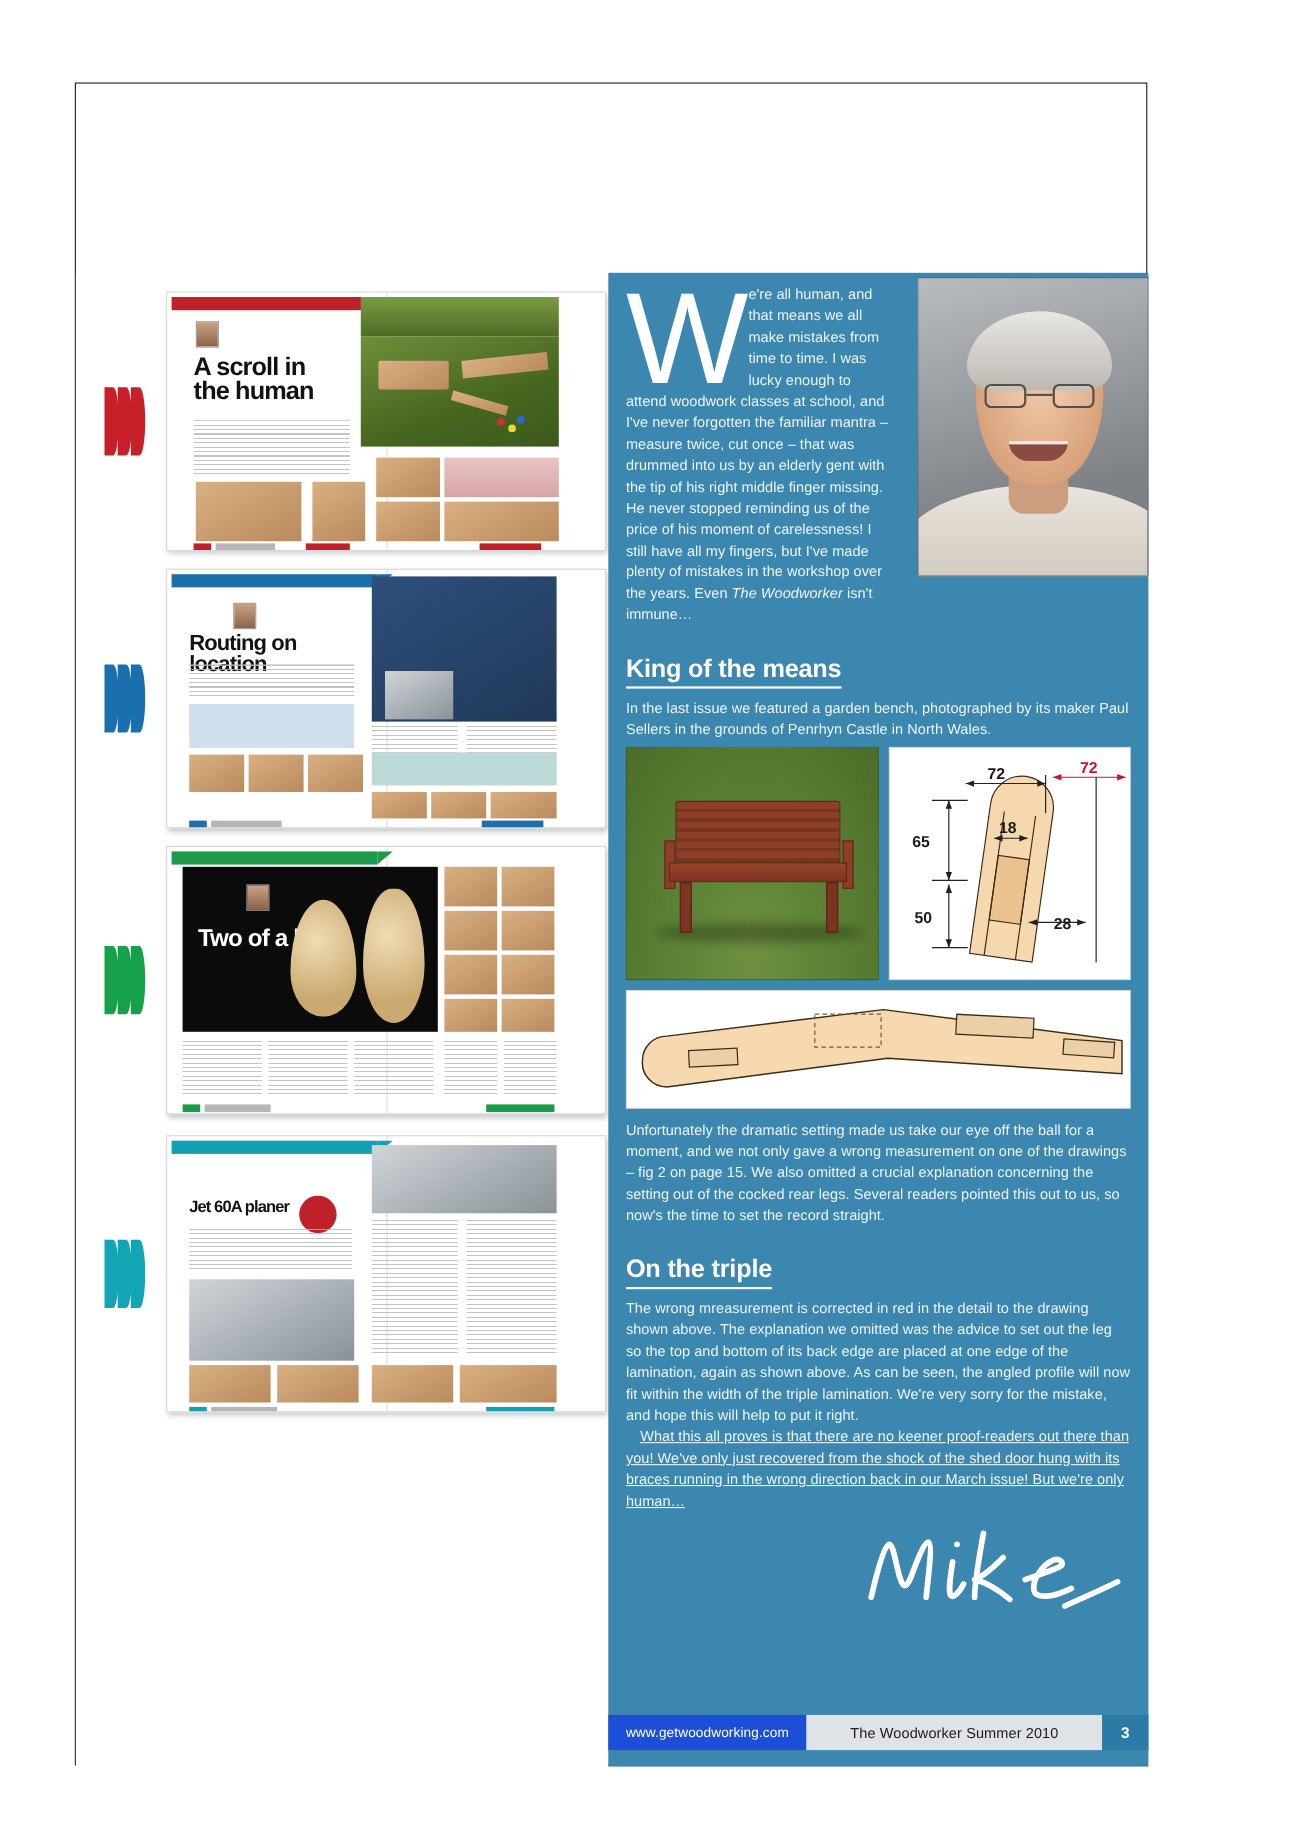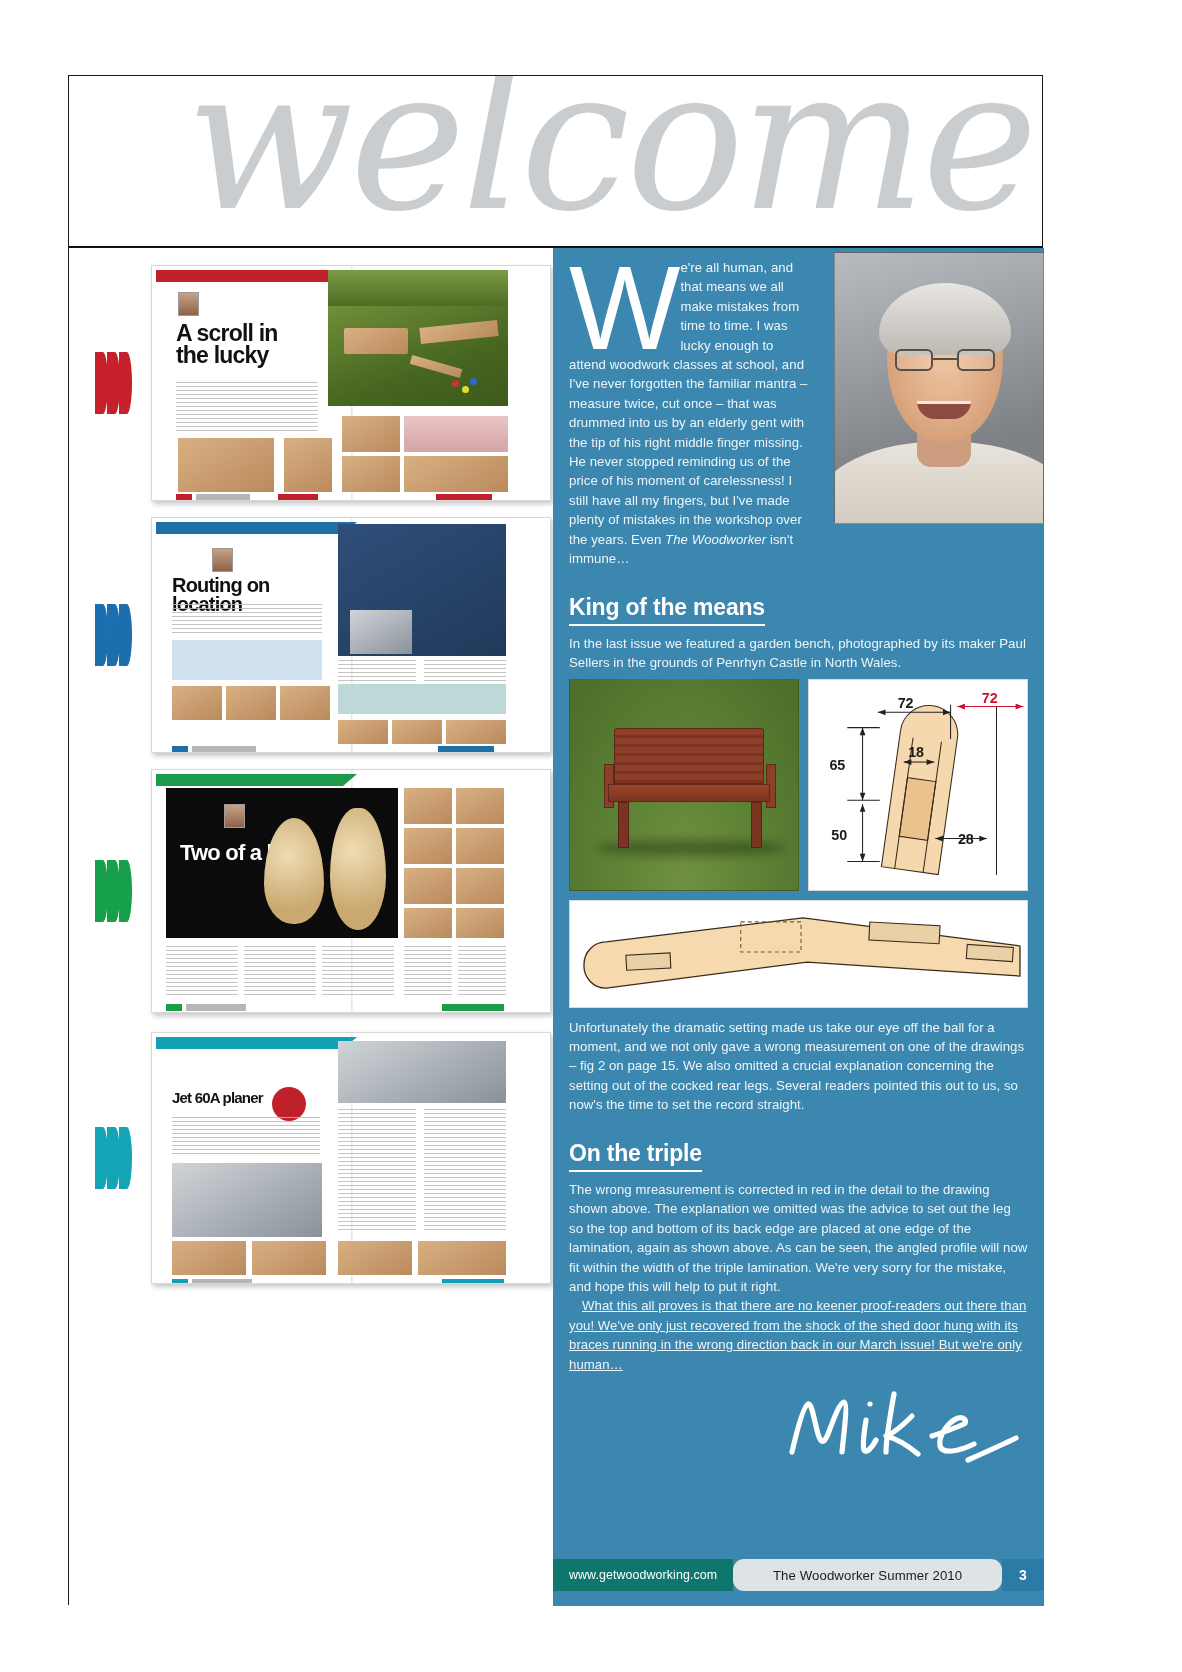--- a/index.html
+++ b/index.html
@@ -283,35 +283,34 @@
     position: absolute;
     left: 484px;
     top: 1483px;
     height: 32px;
     width: 491px;
     display: flex;
     align-items: stretch;
     font-size: 12.5px;
   }
   #footer-url {
-    background: #0f766e;
+    background: #1d4ed8;
     color: #ffffff;
     display: flex; align-items: center; justify-content: center;
     padding: 0 16px;
     font-size: 12.4px;
     letter-spacing: 0.1px;
   }
   #footer-issue {
     flex: 1 1 auto;
     background: #dfe3e6;
     color: #1b1b1b;
     display: flex; align-items: center; justify-content: center;
     font-size: 13.2px;
     letter-spacing: 0.1px;
-    border-radius: 11px;
   }
   #footer-page {
     background: #2c7ba6;
     color: #ffffff;
     width: 42px;
     display: flex; align-items: center; justify-content: center;
     font-weight: bold;
     font-size: 14px;
   }
 
@@ -363,38 +362,35 @@
     position: absolute; left: 82px; top: 148px; width: 54px; height: 18px;
     background: #8d4a40; border-radius: 0 0 28px 28px;
     border-top: 3px solid #f0e8e0;
   }
 </style>
 </head>
 <body>
 
 <div id="page">
 
-  <div id="masthead">
-    <div id="welcome-word">welcome</div>
-  </div>
 
   <div id="left-col">
 
     <div class="thumb-row" style="top:14px; height:242px;">
       <div class="chevrons">
         <span class="chev c1" style="background:#c8202a"></span>
         <span class="chev c2" style="background:#c8202a"></span>
         <span class="chev c3" style="background:#c8202a"></span>
       </div>
       <div class="spread" style="height:236px; margin-right:18px;">
         <div class="gutter"></div>
         <div class="spread-band" style="background:#c0202a; color:#c0202a;"></div>
         <div class="mugshot" style="left:26px; top:26px;"></div>
         <div class="spread-title onwhite" style="left:24px; top:56px; font-size:23px; width:130px;">
-          <span>A scroll in</span><br><span>the lucky</span>
+          <span>A scroll in</span><br><span>the human</span>
         </div>
         <div class="fakelines" style="left:24px; top:116px; width:142px; height:50px;"></div>
         <div class="photo hedge" style="left:176px; top:4px; width:180px; height:36px;"></div>
         <div class="photo grass" style="left:176px; top:40px; width:180px; height:100px;"></div>
         <div class="photo wood" style="left:192px; top:62px; width:64px; height:26px; border-radius:2px;"></div>
         <div class="photo wood" style="left:268px; top:58px; width:78px; height:16px; transform:rotate(-6deg);"></div>
         <div class="photo wood" style="left:258px; top:96px; width:52px; height:9px; transform:rotate(16deg);"></div>
         <div style="position:absolute; left:300px; top:114px; width:7px; height:7px; border-radius:50%; background:#c33;"></div>
         <div style="position:absolute; left:310px; top:120px; width:7px; height:7px; border-radius:50%; background:#dd3;"></div>
         <div style="position:absolute; left:318px; top:112px; width:7px; height:7px; border-radius:50%; background:#36c;"></div>

